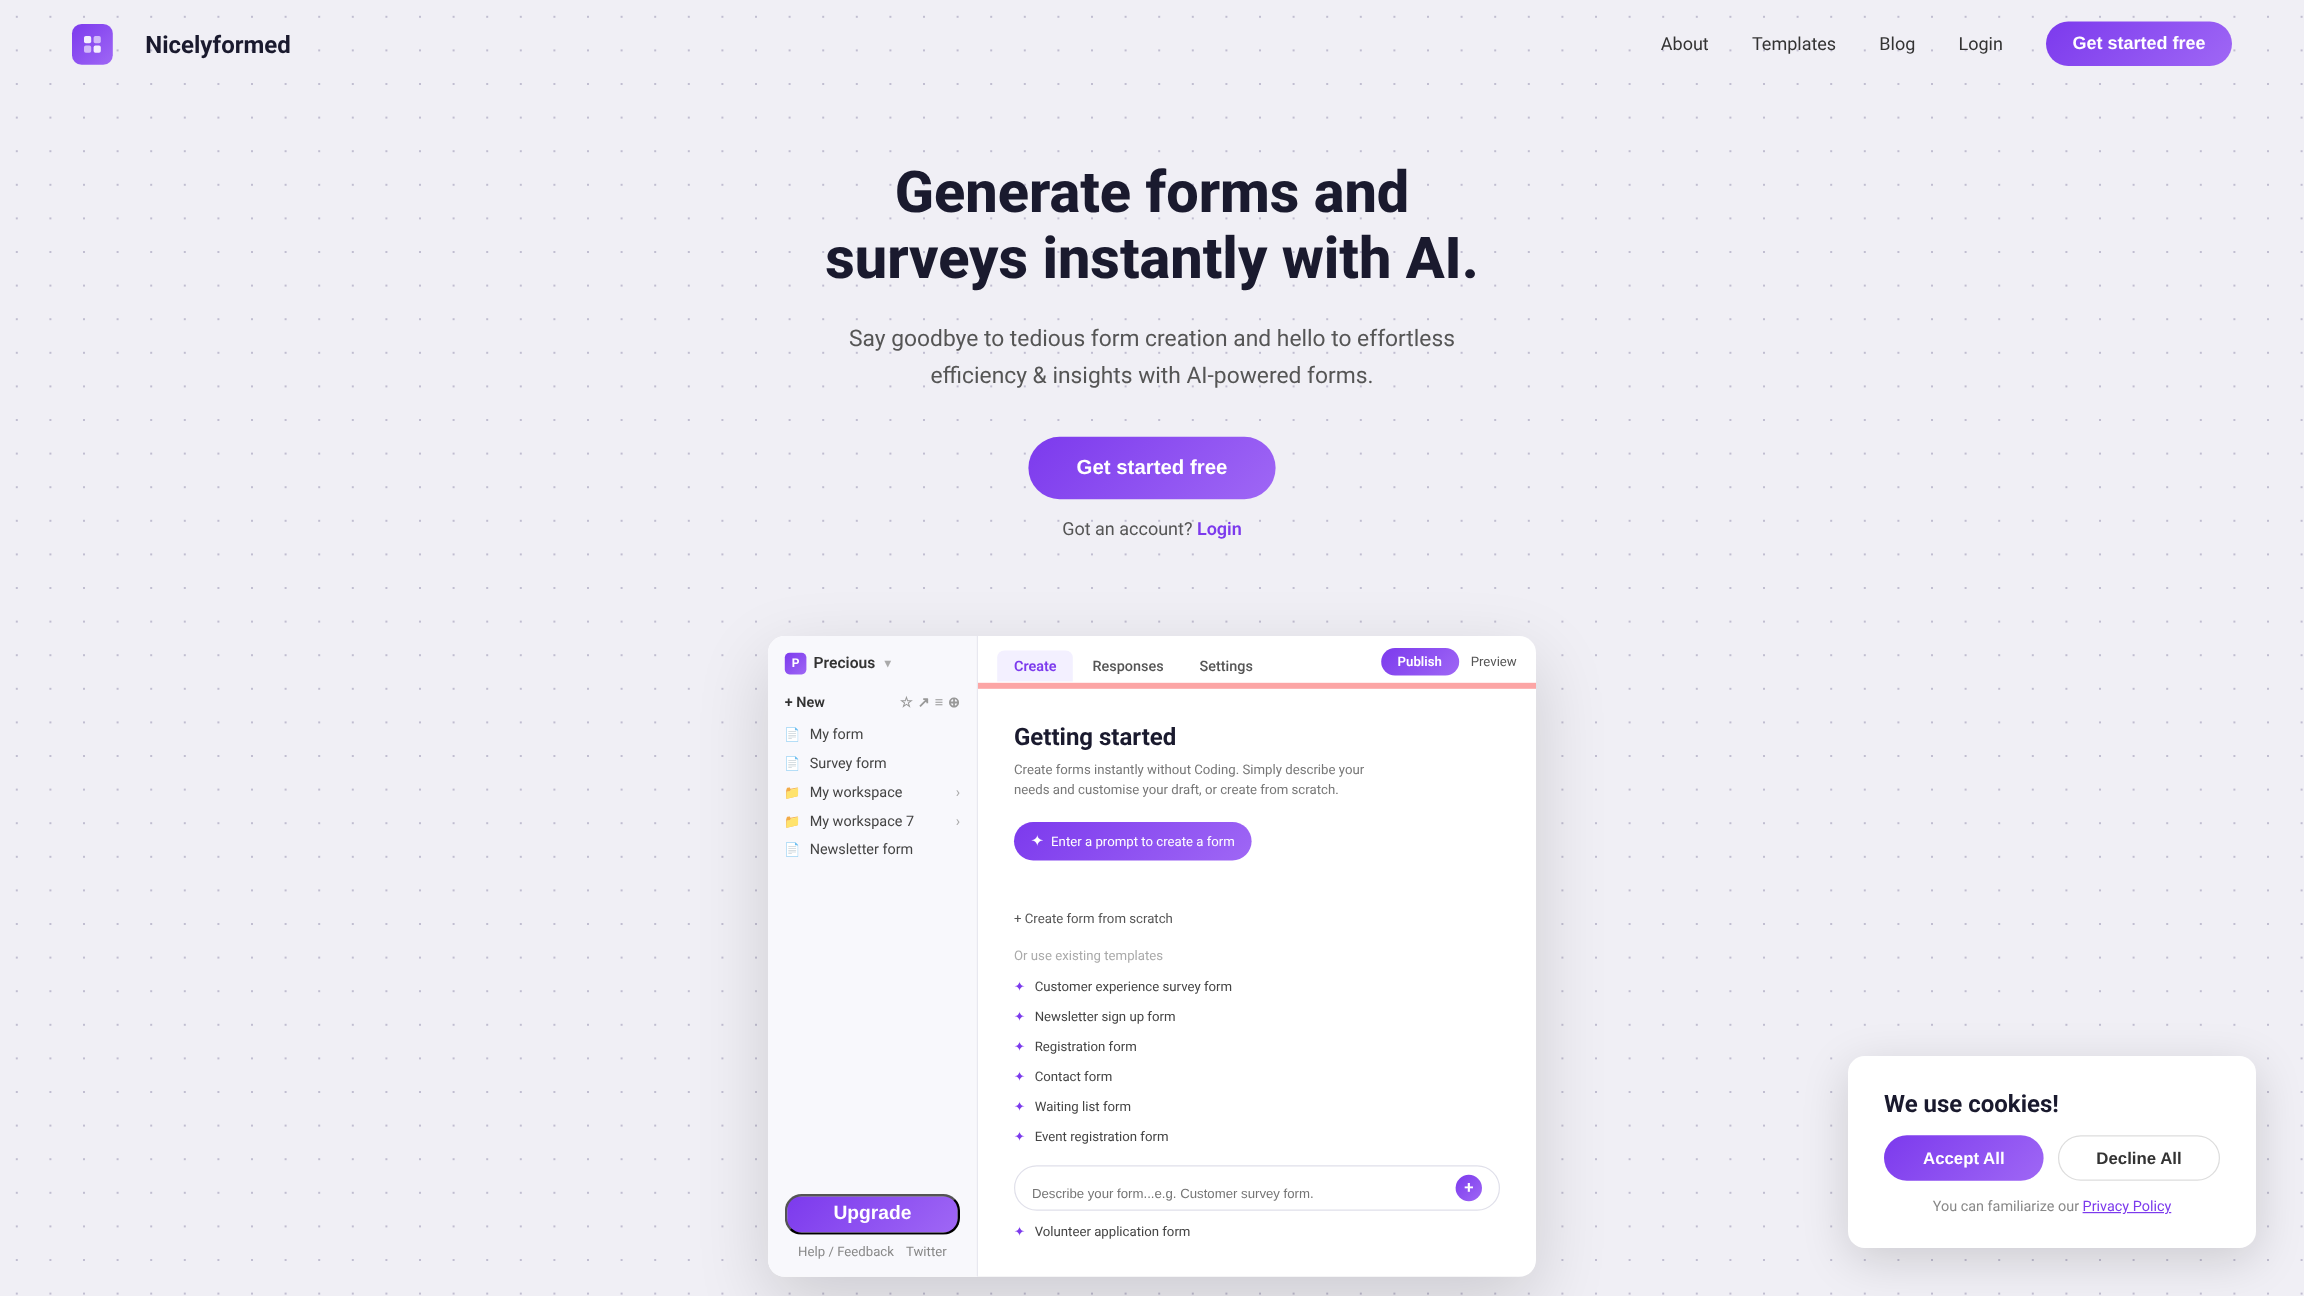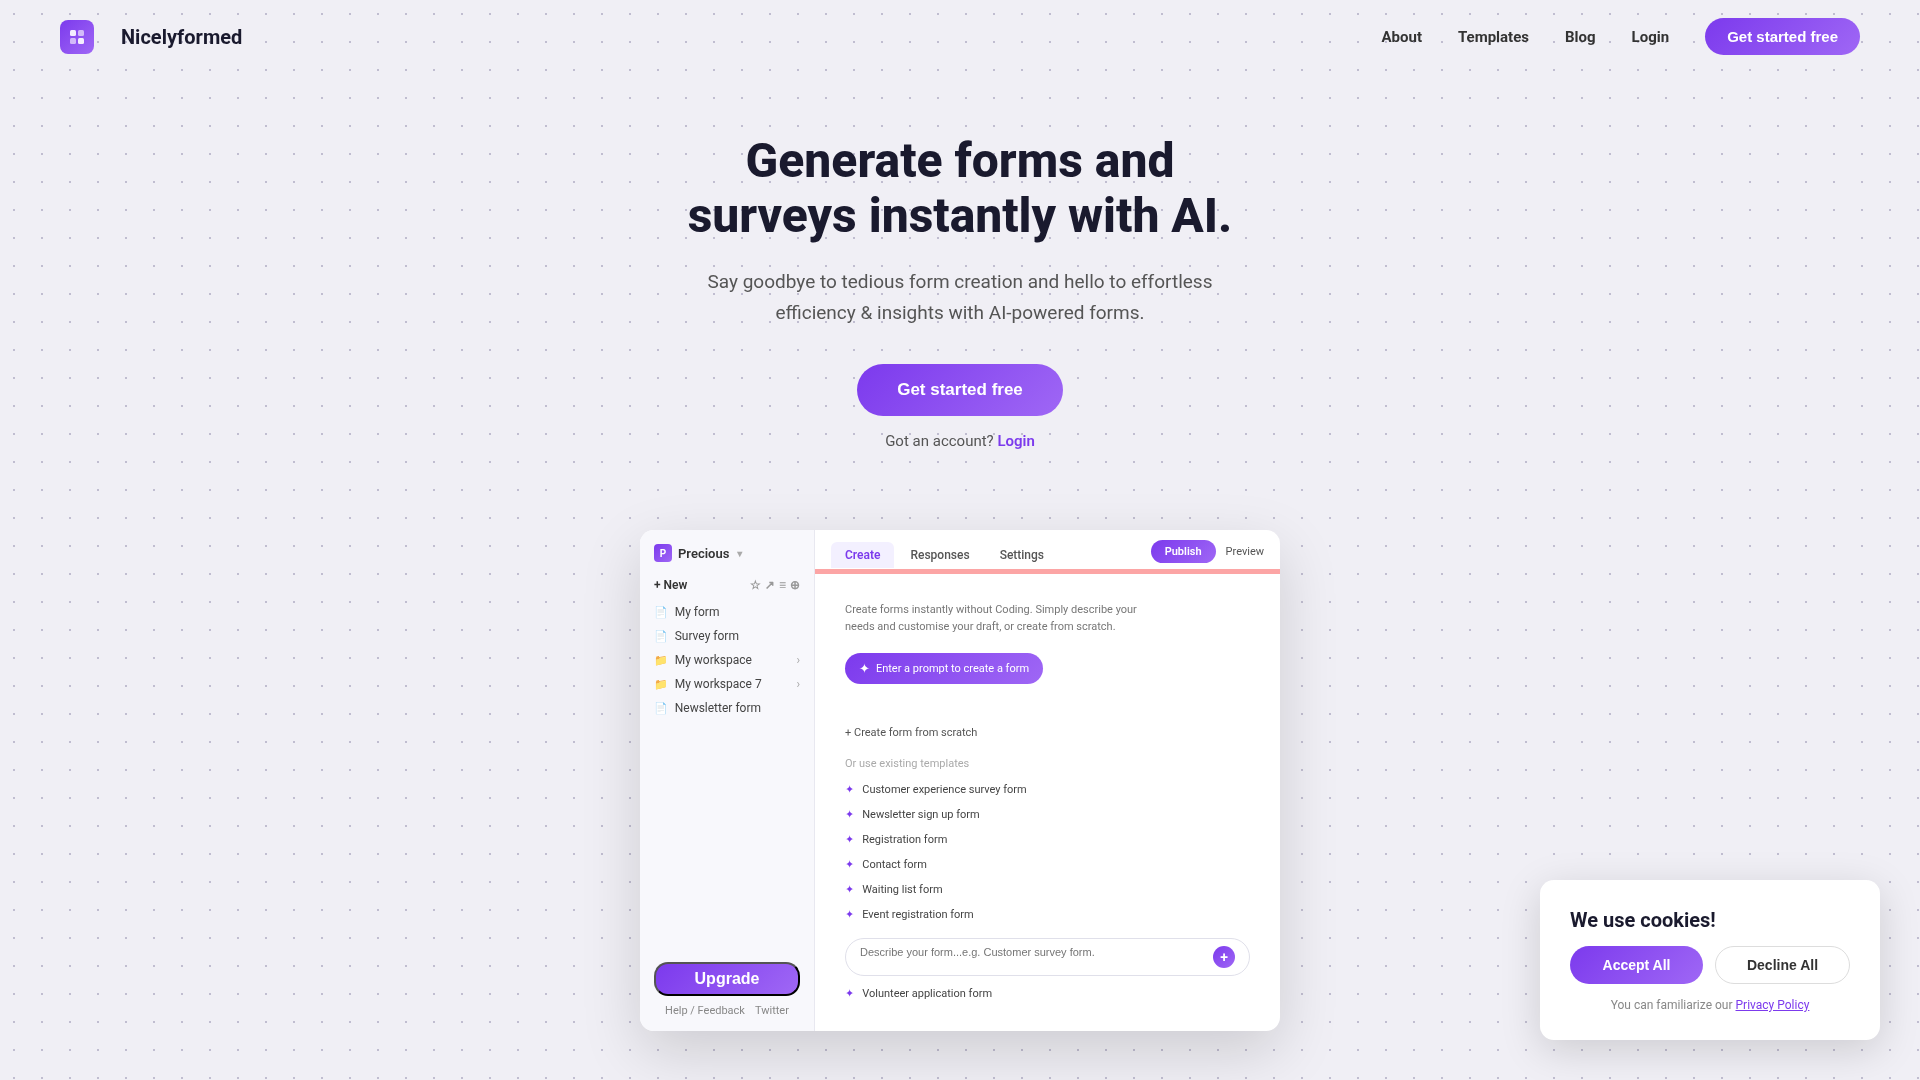--- a/index.html
+++ b/index.html
@@ -63,21 +63,21 @@
     .nav-links {
       display: flex;
       align-items: center;
       gap: 36px;
     }
 
     .nav-link {
       font-size: 15px;
       color: #333;
       text-decoration: none;
-      font-weight: 700;
+      font-weight: 400;
     }
 
     .nav-cta {
       background: linear-gradient(135deg, #7c3aed, #9f67f5);
       color: white;
       padding: 10px 22px;
       border-radius: 24px;
       font-size: 15px;
       font-weight: 600;
       text-decoration: none;
@@ -386,21 +386,21 @@
       padding: 3px 0;
     }
 
     .template-item .t-icon {
       color: #7c3aed;
       font-size: 11px;
     }
 
     .bottom-input {
       display: flex;
-      align-items: flex-start;
+      align-items: flex-end;
       border: 1px solid #e0e0ea;
       border-radius: 20px;
       padding: 7px 14px;
       margin-top: 14px;
       gap: 8px;
     }
 
     .bottom-input input {
       border: none;
       outline: none;
@@ -597,20 +597,21 @@
         <div class="tab">Responses</div>
         <div class="tab">Settings</div>
       </div>
       <div class="tabs-right">
         <div class="publish-btn">Publish</div>
         <div class="preview-btn">Preview</div>
       </div>
     </div>
 
     <div class="app-content">
+      <div class="getting-started-title">Getting started</div>
       <div class="getting-started-desc">Create forms instantly without Coding. Simply describe your needs and customise your draft, or create from scratch.</div>
 
       <div class="ai-input-box">
         <span class="ai-icon">✦</span>
         <span>Enter a prompt to create a form</span>
       </div>
 
       <div class="create-scratch-btn">
         <span>+ Create form from scratch</span>
       </div>

